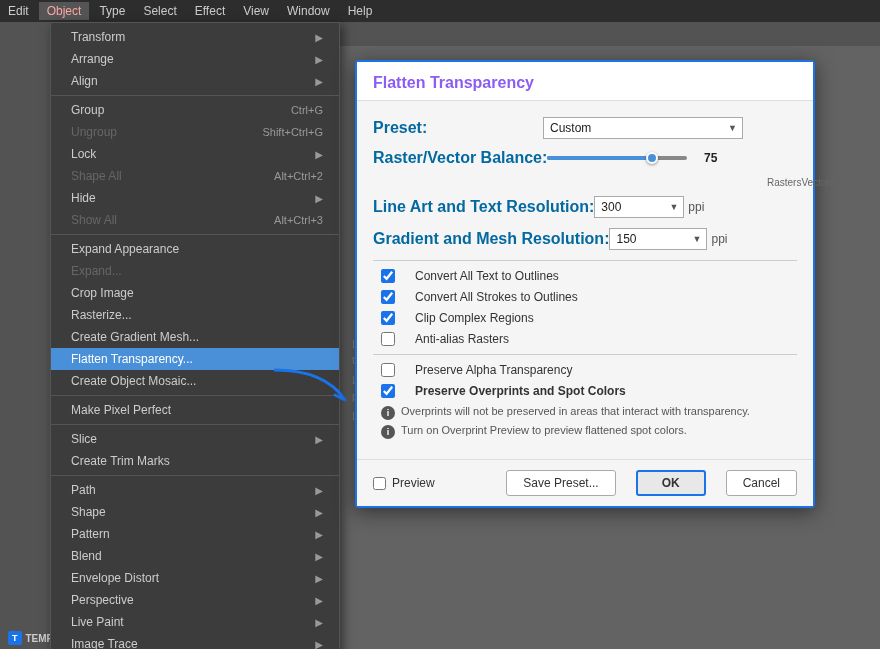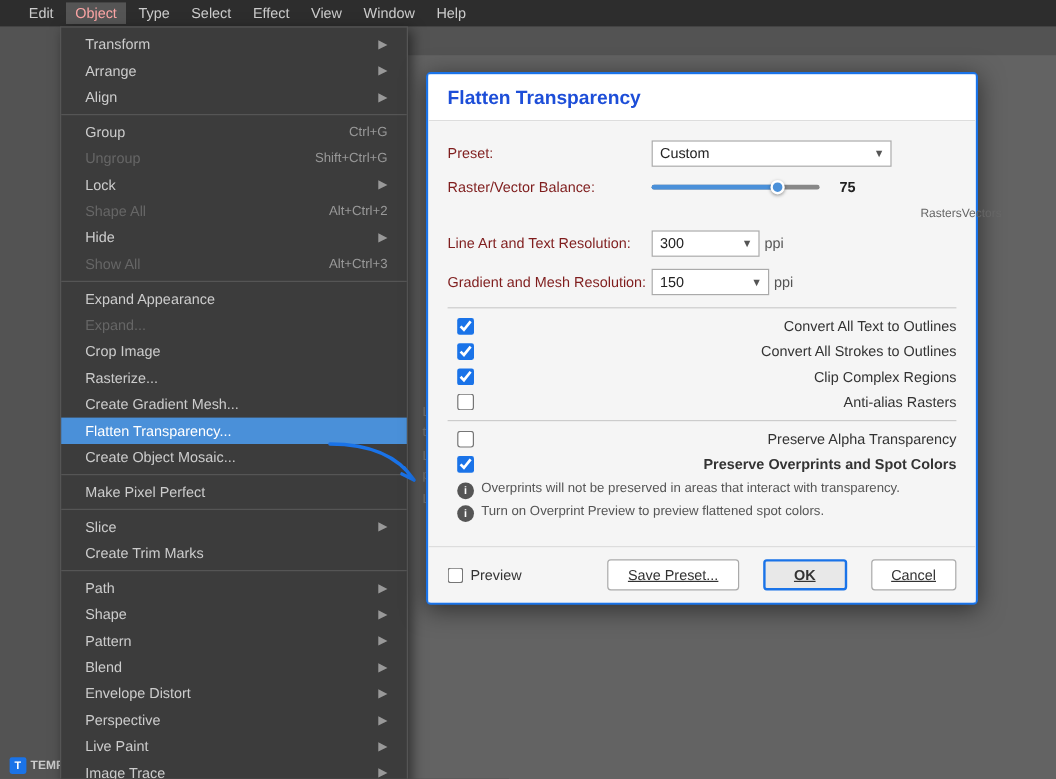--- a/index.html
+++ b/index.html
@@ -12,21 +12,21 @@
       background: #535353;
       position: relative;
     }
 
     
     .menu-bar {
       background: #2d2d2d;
       height: 22px;
       display: flex;
       align-items: center;
-      padding: 0 16px;
+      padding: 0 0;
       gap: 2px;
       position: absolute;
       top: 0; left: 0; right: 0;
       z-index: 100;
     }
     .menu-bar-item {
       color: #ccc;
       padding: 2px 8px;
       font-size: 12px;
       cursor: pointer;
@@ -86,35 +86,36 @@
       box-shadow: 0 4px 20px rgba(0,0,0,0.5);
     }
     .dialog-title-bar {
       background: #fff;
       padding: 12px 16px 8px;
       border-bottom: 1px solid #ddd;
     }
     .dialog-title {
       font-size: 16px;
       font-weight: 600;
-      color: #1d4ed8;
+      color: #8b5cf6;
     }
     .dialog-body {
       padding: 16px;
       background: #f5f5f5;
     }
     .dialog-row {
       display: flex;
       align-items: center;
       margin-bottom: 10px;
     }
     .dialog-label {
-      color: #7f1d1d;
-      font-size: 12px;
+      color: #0369a1;
+      font-size: 16px;
       min-width: 170px;
+      font-weight: bold;
     }
     .dialog-select {
       background: #fff;
       border: 1px solid #aaa;
       padding: 3px 6px;
       font-size: 12px;
       color: #222;
       width: 200px;
       appearance: none;
       cursor: pointer;
@@ -176,21 +177,20 @@
       color: #555;
       font-size: 12px;
       margin-left: 4px;
     }
     .checkbox-row {
       display: flex;
       align-items: center;
       gap: 20px;
       margin-bottom: 7px;
       padding-left: 8px;
-      justify-content: space-between;
     }
     .checkbox-row input[type="checkbox"] {
       width: 14px;
       height: 14px;
       accent-color: #1a73e8;
     }
     .checkbox-label {
       font-size: 12px;
       color: #333;
     }
@@ -239,21 +239,20 @@
       flex: 1;
     }
     .btn {
       padding: 5px 16px;
       border: 1px solid #aaa;
       background: #fff;
       color: #333;
       font-size: 12px;
       border-radius: 3px;
       cursor: pointer;
-      text-decoration: underline;
     }
     .btn-primary {
       background: #e8e8e8;
       border: 2px solid #1a73e8;
       padding: 4px 24px;
       font-weight: bold;
     }
 
     
     .text-area-bg {

